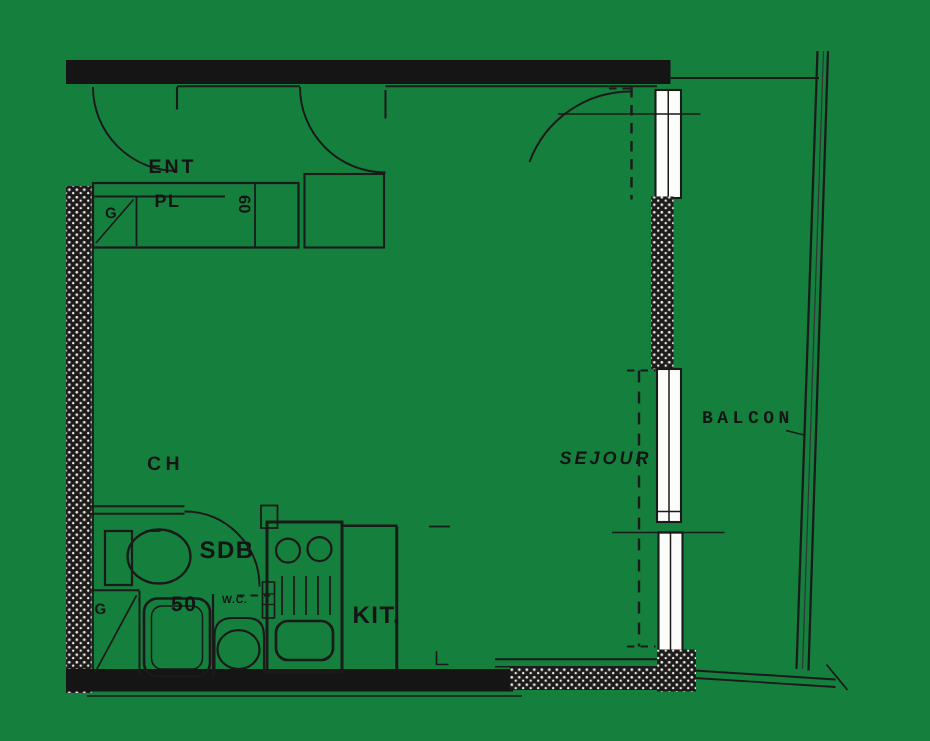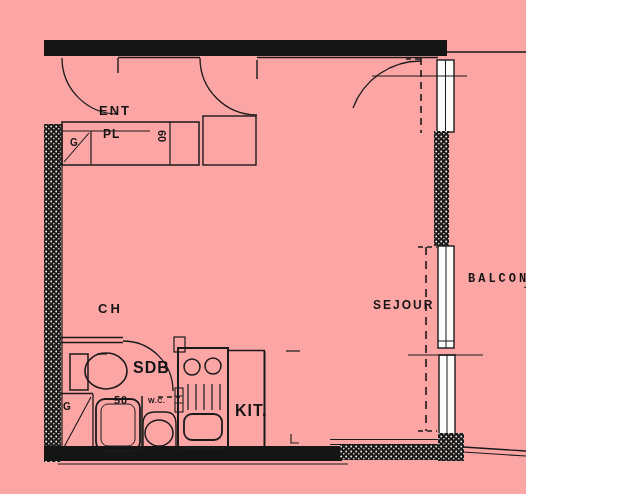--- a/index.html
+++ b/index.html
@@ -1,36 +1,36 @@
 <!DOCTYPE html>
 <html><head>
 <meta charset="utf-8">
 <style>
   html,body{margin:0;padding:0;background:#ffffff;}
   .stage{
-    position:relative;width:526px;height:494px;
-    background:#fca5a5;overflow:hidden;
+    position:relative;width:620px;height:494px;
+    background:#15803d;overflow:hidden;
     font-family:"Liberation Sans", sans-serif;
   }
   svg{position:absolute;left:0;top:0;}
   .lbl{
     position:absolute;color:#141414;font-weight:bold;
     white-space:nowrap;line-height:1;user-select:none;
   }
   .lbl-ent    {left:99px; top:104px;font-size:13px;letter-spacing:2px;}
   .lbl-pl     {left:103px;top:128px;font-size:12px;letter-spacing:1px;}
   .lbl-dim60  {left:167px;top:130px;font-size:11px;transform:rotate(90deg);transform-origin:left top;}
   .lbl-gtop   {left:70px; top:138px;font-size:10px;}
   .lbl-ch     {left:98px; top:302px;font-size:13px;letter-spacing:3px;text-align:center;}
   .lbl-sdb    {left:133px;top:360px;font-size:16px;letter-spacing:1px;}
   .lbl-gbot   {left:63px; top:402px;font-size:10px;}
-  .lbl-dim50  {left:114px;top:395px;font-size:11px;letter-spacing:1px;}
+  .lbl-dim50  {left:114px;top:395px;font-size:14px;letter-spacing:1px;}
   .lbl-wc     {left:148px;top:397px;font-size:7px;letter-spacing:.5px;}
   .lbl-kit    {left:235px;top:403px;font-size:16px;letter-spacing:1px;}
-  .lbl-sejour {left:373px;top:299px;font-size:12px;letter-spacing:2px;}
+  .lbl-sejour {left:373px;top:299px;font-size:12px;letter-spacing:2px;font-style:italic;}
   .lbl-balcon {left:468px;top:273px;font-size:12px;letter-spacing:3px;font-family:Liberation Mono, monospace;}
 </style>
 </head>
 <body>
 
 <div class="stage">
 
 <svg width="620" height="494" viewBox="0 0 620 494">
   <defs>
     <pattern id="stip" width="5" height="5" patternUnits="userSpaceOnUse">

